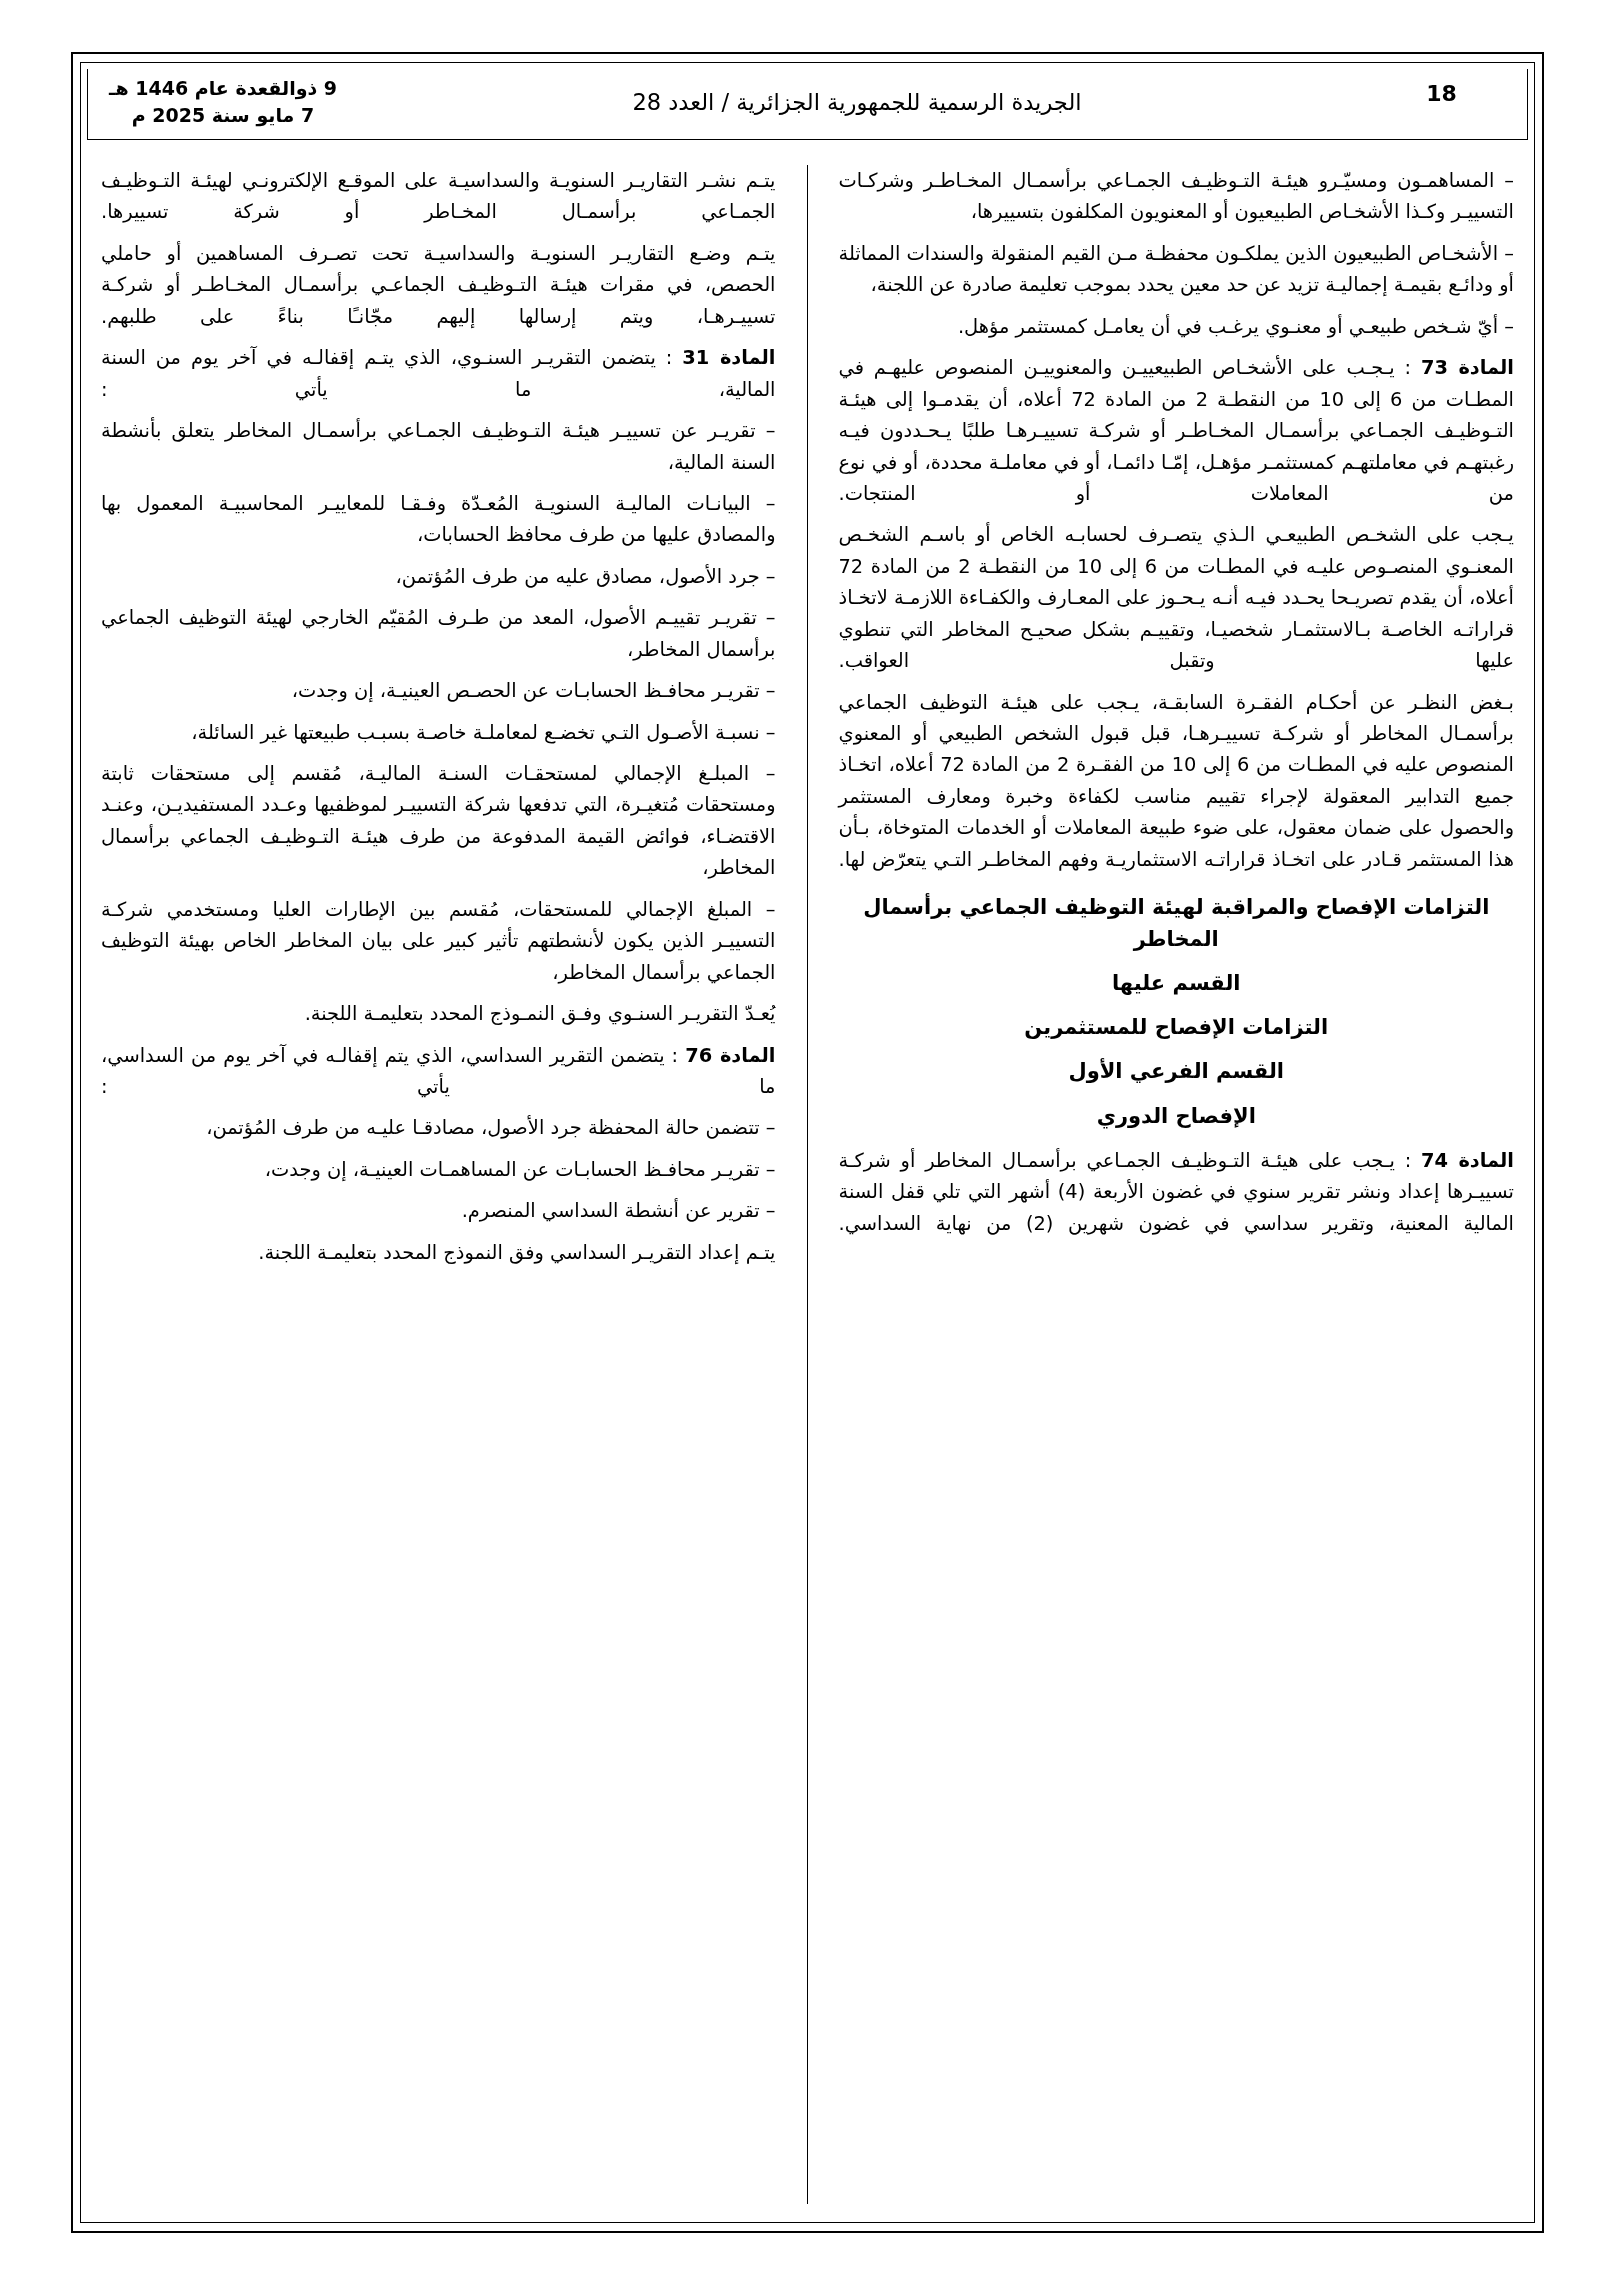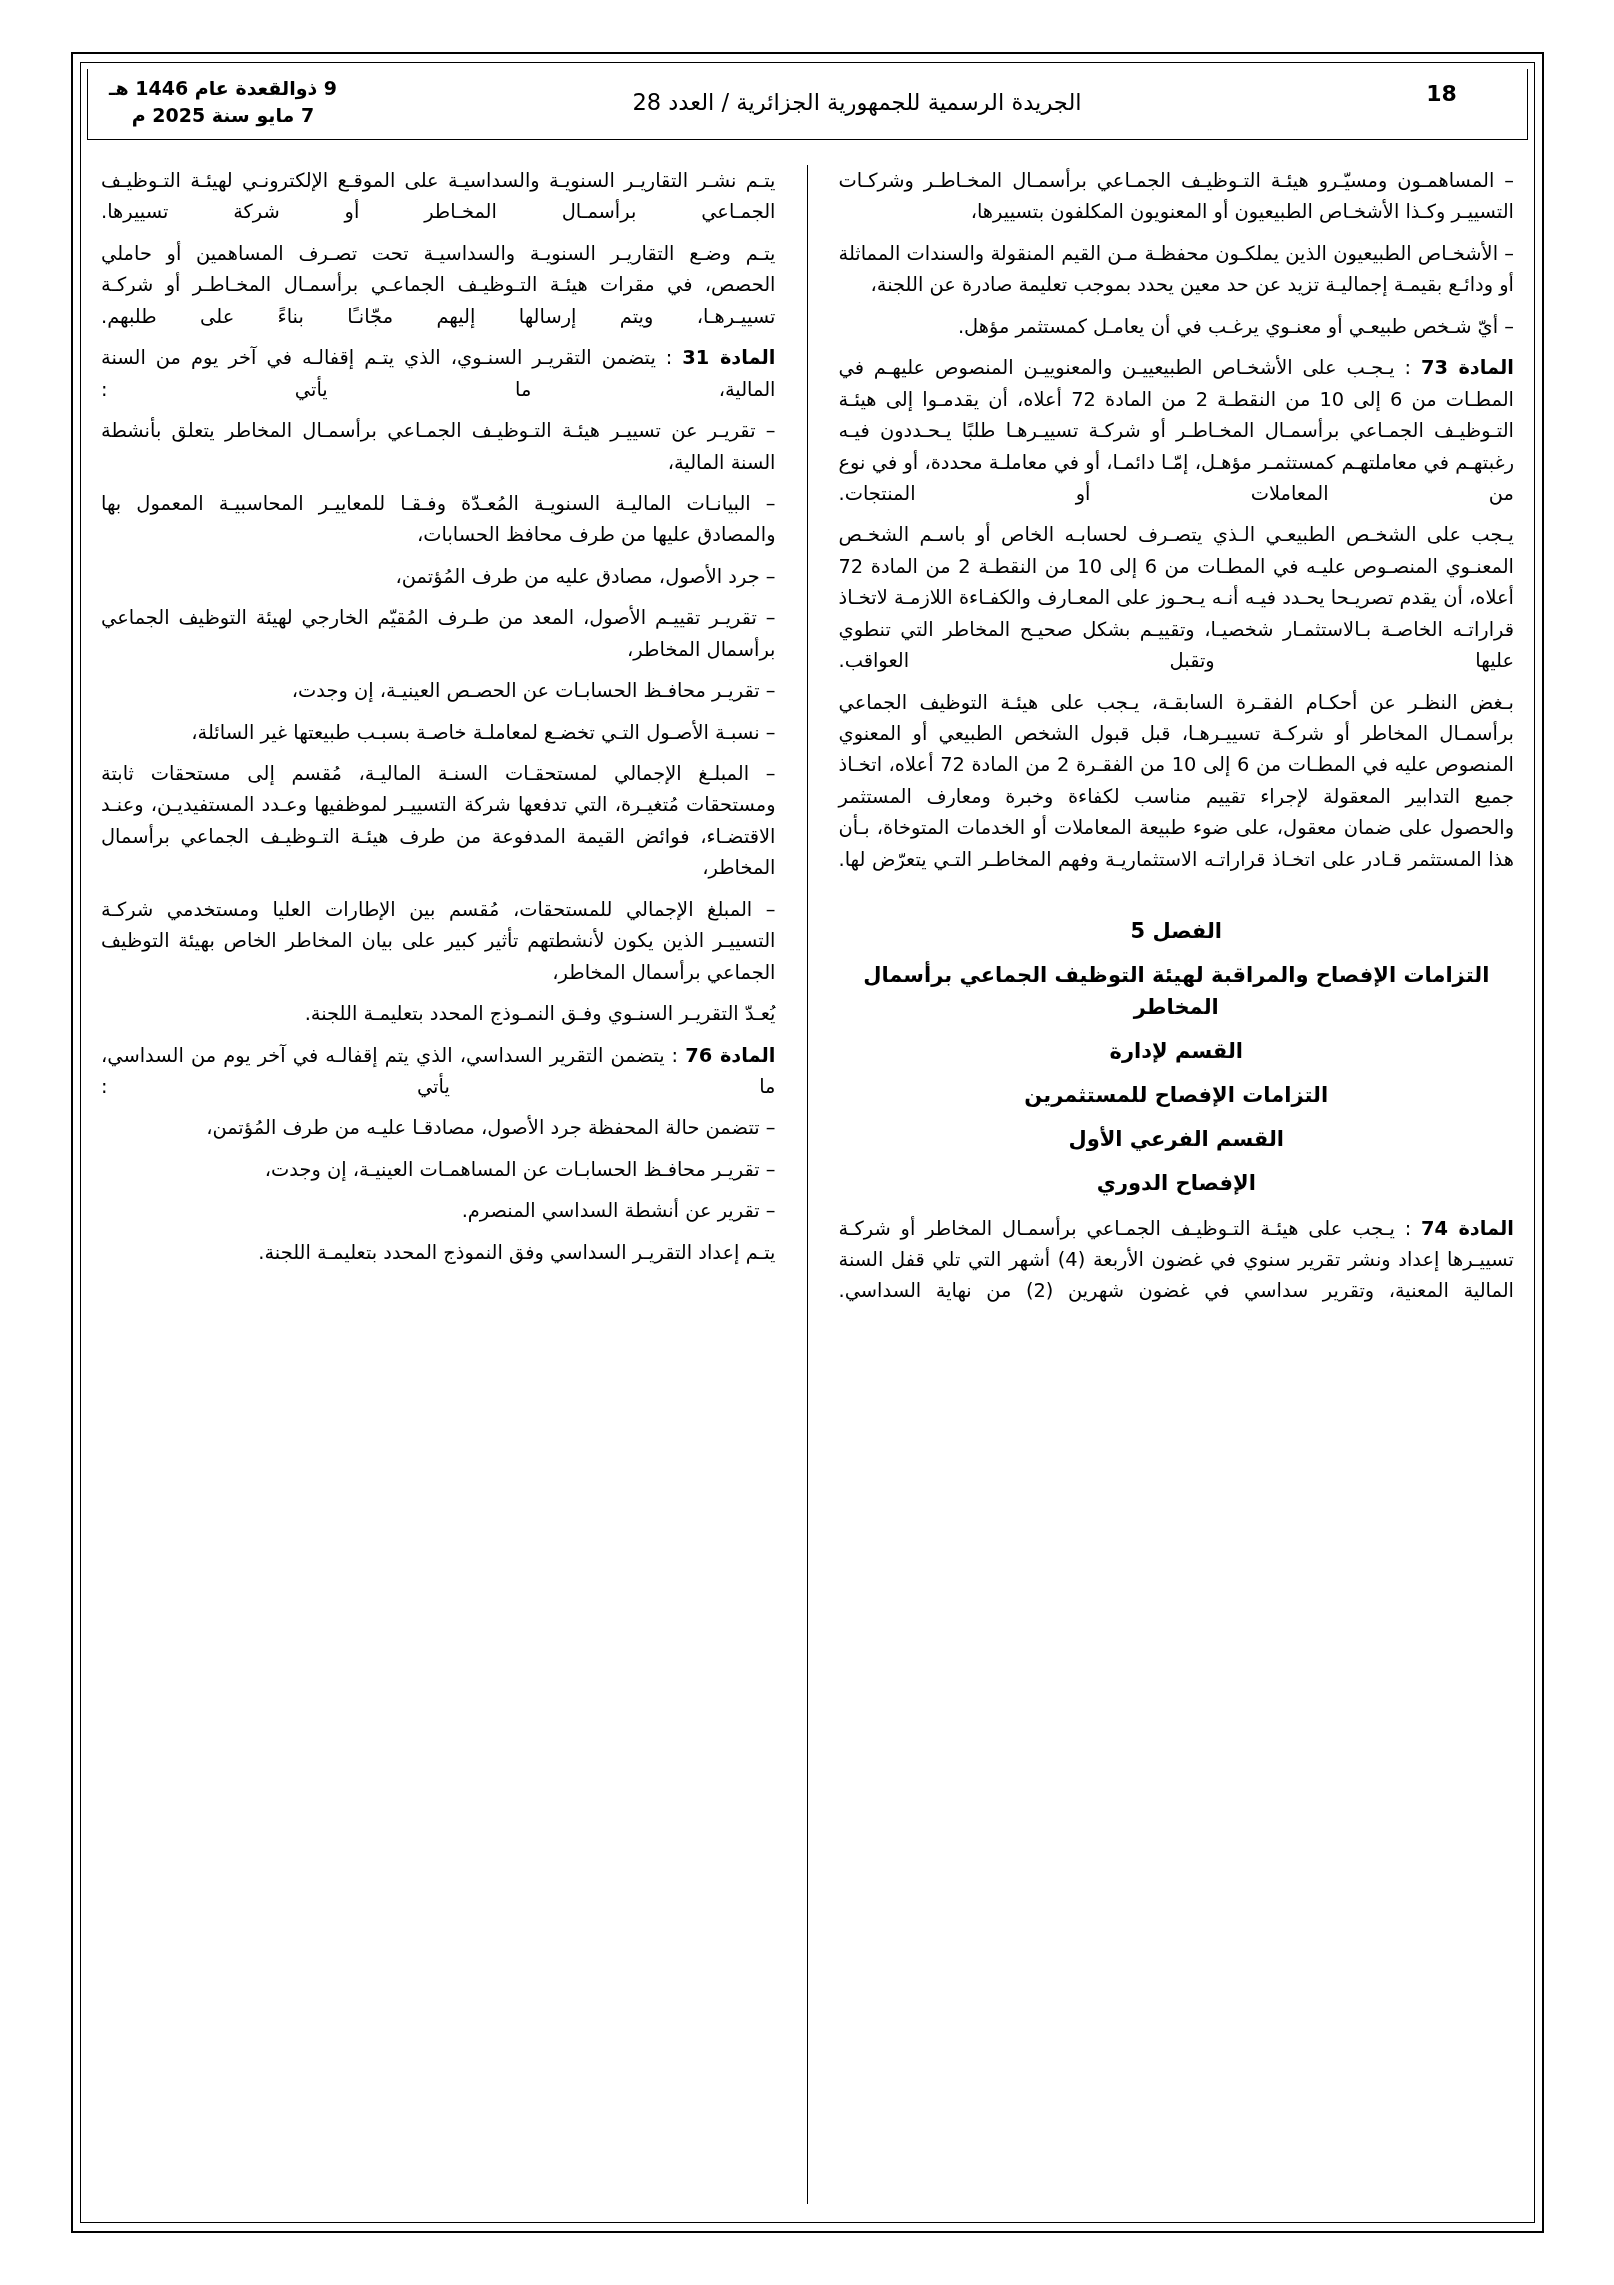--- a/index.html
+++ b/index.html
@@ -159,23 +159,22 @@
 
     <div class="col col-right">
       <p class="indent-dash">– المساهمـون ومسيّـرو هيئـة التـوظيـف الجمـاعي برأسمـال المخـاطـر وشركـات التسييـر وكـذا الأشخـاص الطبيعيون أو المعنويون المكلفون بتسييرها،</p>
       <p class="indent-dash">– الأشخـاص الطبيعيون الذين يملكـون محفظـة مـن القيم المنقولة والسندات المماثلة أو ودائـع بقيمـة إجماليـة تزيد عن حد معين يحدد بموجب تعليمة صادرة عن اللجنة،</p>
       <p class="indent-dash">– أيّ شـخص طبيعـي أو معنـوي يرغـب في أن يعامـل كمستثمر مؤهل.</p>
       <p class="just"><b>المادة 73</b> : يـجـب على الأشخـاص الطبيعييـن والمعنوييـن المنصوص عليهـم في المطـات من 6 إلى 10 من النقطـة 2 من المادة 72 أعلاه، أن يقدمـوا إلى هيئـة التـوظيـف الجمـاعي برأسمـال المخـاطـر أو شركـة تسييـرهـا طلبًا يـحـددون فيـه رغبتهـم في معاملتهـم كمستثمـر مؤهـل، إمّـا دائمـا، أو في معاملـة محددة، أو في نوع من المعاملات أو المنتجات.</p>
       <p class="just">يـجب على الشخـص الطبيعـي الـذي يتصـرف لحسابـه الخاص أو باسـم الشخـص المعنـوي المنصـوص عليـه في المطـات من 6 إلى 10 من النقطـة 2 من المادة 72 أعلاه، أن يقدم تصريـحا يحـدد فيـه أنـه يـحـوز على المعـارف والكفـاءة اللازمـة لاتخـاذ قراراتـه الخاصـة بـالاستثمـار شخصيـا، وتقييـم بشكل صحيـح المخاطر التي تنطوي عليها وتقبل العواقب.</p>
       <p class="just">بـغض النظـر عن أحكـام الفقـرة السابقـة، يـجب على هيئـة التوظيف الجماعي برأسمـال المخاطر أو شركـة تسييـرهـا، قبل قبول الشخص الطبيعي أو المعنوي المنصوص عليه في المطـات من 6 إلى 10 من الفقـرة 2 من المادة 72 أعلاه، اتخـاذ جميع التدابير المعقولة لإجراء تقييم مناسب لكفاءة وخبرة ومعارف المستثمر والحصول على ضمان معقول، على ضوء طبيعة المعاملات أو الخدمات المتوخاة، بـأن هذا المستثمر قـادر على اتخـاذ قراراتـه الاستثماريـة وفهم المخاطـر التـي يتعرّض لها.</p>
 
       <div class="spacer-sm"></div>
-      <p class="center-head first">الفصل 5</p>
       <p class="center-head">التزامات الإفصاح والمراقبة لهيئة التوظيف الجماعي برأسمال المخاطر</p>
-      <p class="center-head">القسم لإدارة</p>
+      <p class="center-head">القسم عليها</p>
       <p class="center-head">التزامات الإفصاح للمستثمرين</p>
       <p class="center-head">القسم الفرعي الأول</p>
       <p class="center-head">الإفصاح الدوري</p>
 
       <p class="just"><b>المادة 74</b> : يـجب على هيئـة التـوظيـف الجمـاعي برأسمـال المخاطر أو شركـة تسييـرها إعداد ونشر تقرير سنوي في غضون الأربعة (4) أشهر التي تلي قفل السنة المالية المعنية، وتقرير سداسي في غضون شهرين (2) من نهاية السداسي.</p>
     </div>
 
     <div class="col col-left">
       <p class="just">يتـم نشـر التقاريـر السنويـة والسداسيـة على الموقـع الإلكترونـي لهيئـة التـوظيـف الجمـاعي برأسمـال المخـاطر أو شركة تسييرها.</p>
       <p class="just">يتـم وضـع التقاريـر السنويـة والسداسيـة تحت تصـرف المساهمين أو حاملي الحصص، في مقرات هيئـة التـوظيـف الجماعـي برأسمـال المخـاطـر أو شركـة تسييـرهـا، ويتم إرسالها إليهم مجّانـًا بناءً على طلبهم.</p>

